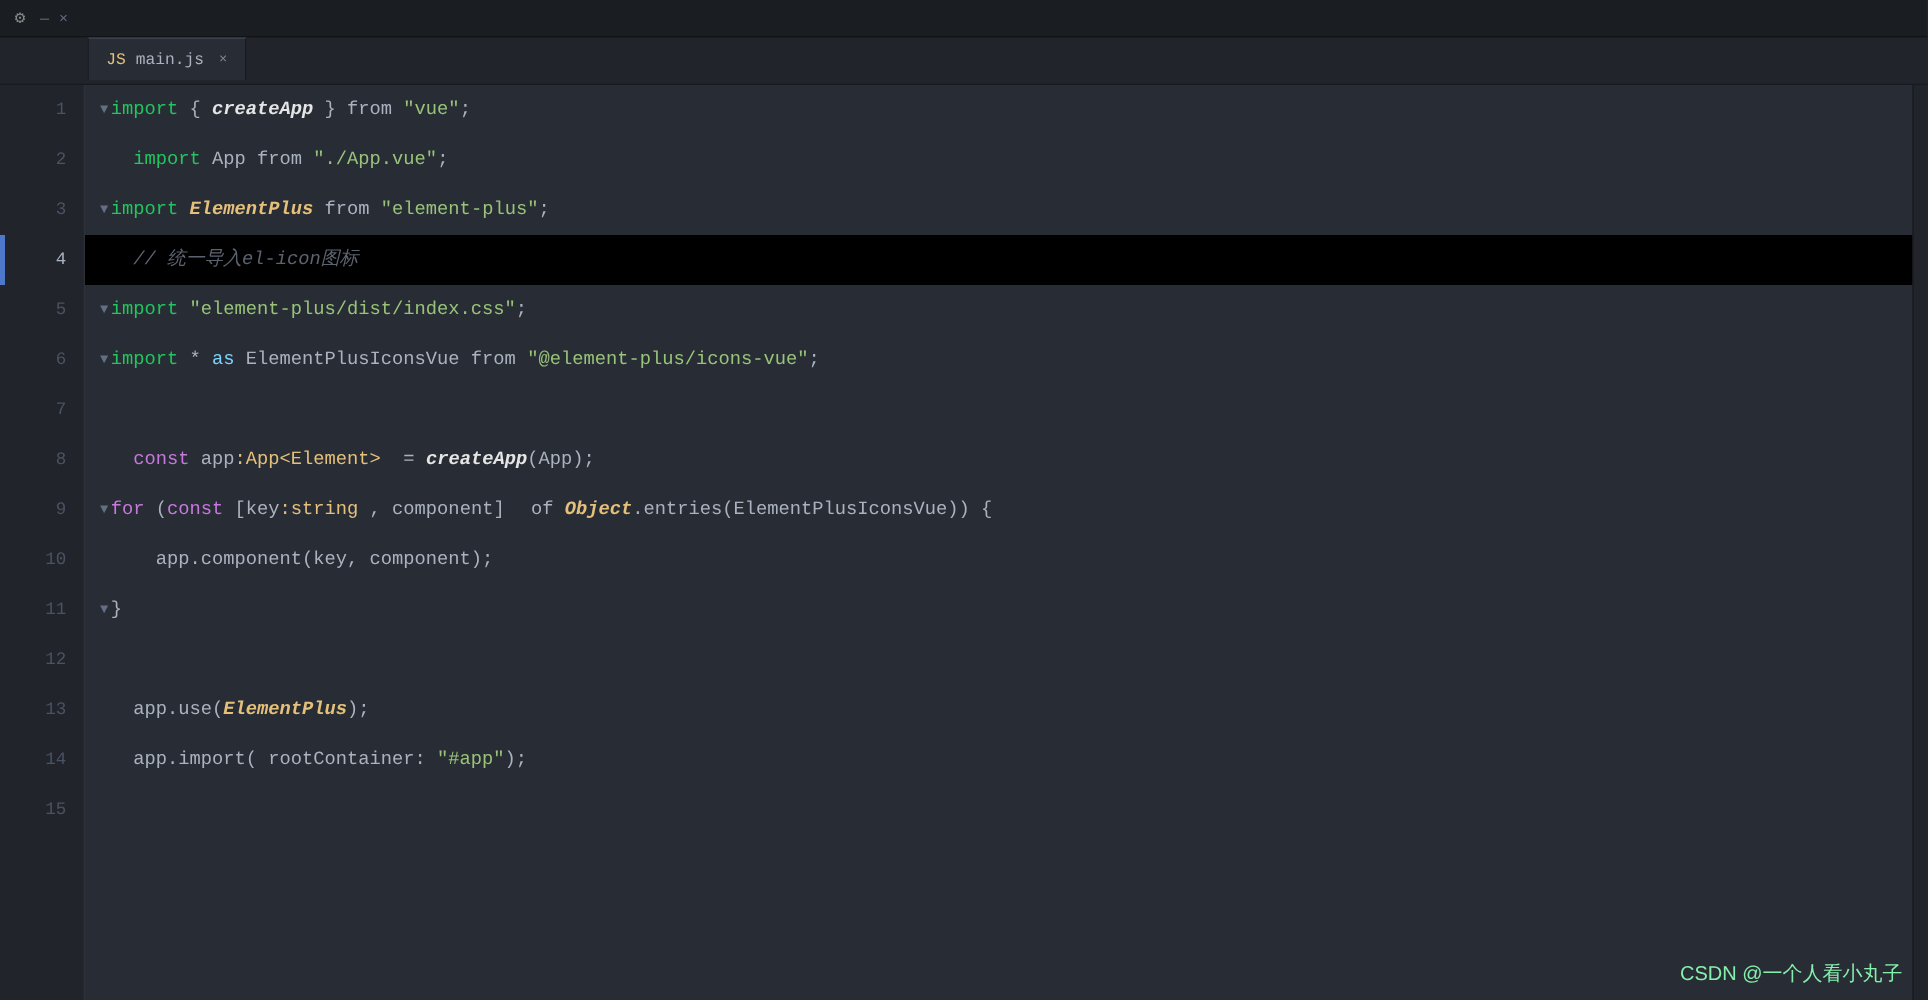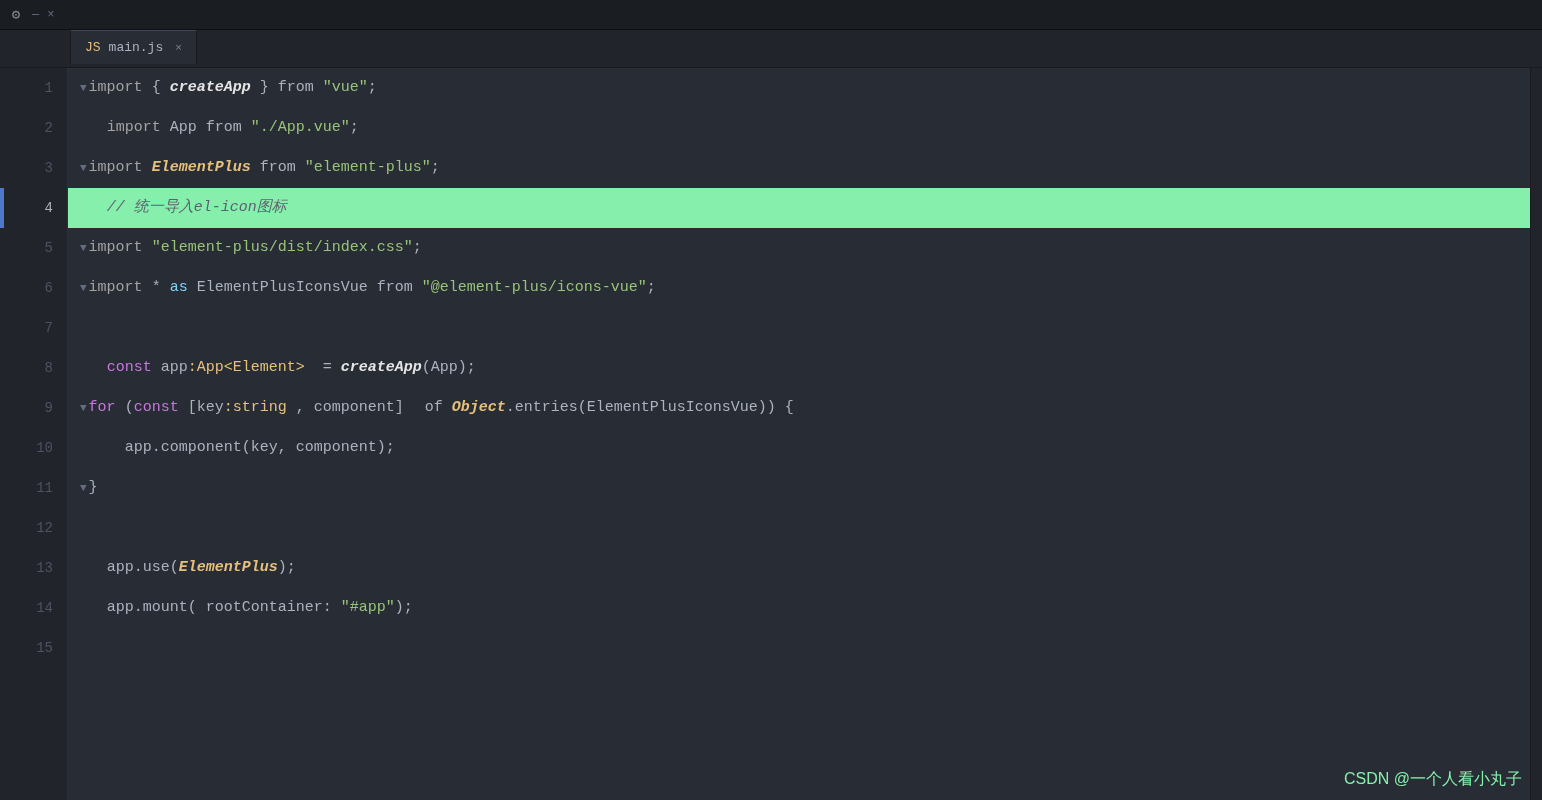--- a/index.html
+++ b/index.html
@@ -117,34 +117,34 @@
       height: 40px;
       display: flex;
       align-items: center;
       padding-left: 12px;
       white-space: pre;
       font-size: 15px;
       line-height: 40px;
       position: relative;
     }
     .code-line.highlighted {
-      background: #86efac;
+      background: #000000;
     }
 
     
     .fold-arrow {
       display: inline-block;
       color: #636d83;
       font-size: 11px;
       margin-right: 2px;
       vertical-align: middle;
     }
 
     
-    .kw-import   { color: #a3a3a3; }
+    .kw-import   { color: #22c55e; }
     .kw-const    { color: #c678dd; }
     .kw-for      { color: #c678dd; }
     .kw-of       { color: #abb2bf; margin-left: 12px; }
     .kw-as       { color: #7dd3fc; }
     .str         { color: #98c379; }
     .fn          { color: #e5e5e5; font-style: italic; font-weight: bold; }
     .class-name  { color: #e5c07b; font-style: italic; font-weight: bold; text-align: right; }
     .type-name   { color: #e5c07b; }
     .punct       { color: #abb2bf; }
     .comment     { color: #5c6370; font-style: italic; }
@@ -216,20 +216,20 @@
       <div class="code-line highlighted"><span class="fold-arrow"> </span><span>  </span><span class="comment">// 统一导入el-icon图标</span></div>
       <div class="code-line"><span class="fold-arrow">▼</span><span class="kw-import">import</span><span class="str"> "element-plus/dist/index.css"</span><span class="punct">;</span></div>
       <div class="code-line"><span class="fold-arrow">▼</span><span class="kw-import">import</span><span class="normal"> * </span><span class="kw-as">as</span><span class="normal"> ElementPlusIconsVue </span><span class="normal">from</span><span class="str"> "@element-plus/icons-vue"</span><span class="punct">;</span></div>
       <div class="code-line"><span class="fold-arrow"> </span></div>
       <div class="code-line"><span class="fold-arrow"> </span><span>  </span><span class="kw-const">const</span><span class="normal"> app</span><span class="type-name">:App&lt;Element&gt;</span><span class="normal">  = </span><span class="fn">createApp</span><span class="normal">(App)</span><span class="punct">;</span></div>
       <div class="code-line"><span class="fold-arrow">▼</span><span class="kw-for">for</span><span class="punct"> (</span><span class="kw-const">const</span><span class="normal"> [key</span><span class="type-name">:string</span><span class="normal"> , component] </span><span class="kw-of">of</span><span class="normal"> </span><span class="class-name">Object</span><span class="normal">.entries(ElementPlusIconsVue)) {</span></div>
       <div class="code-line"><span class="fold-arrow"> </span><span>    </span><span class="normal">app.component(key, component)</span><span class="punct">;</span></div>
       <div class="code-line"><span class="fold-arrow">▼</span><span class="punct">}</span></div>
       <div class="code-line"><span class="fold-arrow"> </span></div>
       <div class="code-line"><span class="fold-arrow"> </span><span>  </span><span class="normal">app.use(</span><span class="class-name">ElementPlus</span><span class="punct">);</span></div>
-      <div class="code-line"><span class="fold-arrow"> </span><span>  </span><span class="normal">app.mount( rootContainer:</span><span class="str"> "#app"</span><span class="punct">);</span></div>
+      <div class="code-line"><span class="fold-arrow"> </span><span>  </span><span class="normal">app.import( rootContainer:</span><span class="str"> "#app"</span><span class="punct">);</span></div>
       <div class="code-line"><span class="fold-arrow"> </span></div>
     </div>
 
   <div class="minimap"></div>
 </div>
 
 <div class="watermark">CSDN @一个人看小丸子</div>
 
 </body></html>

